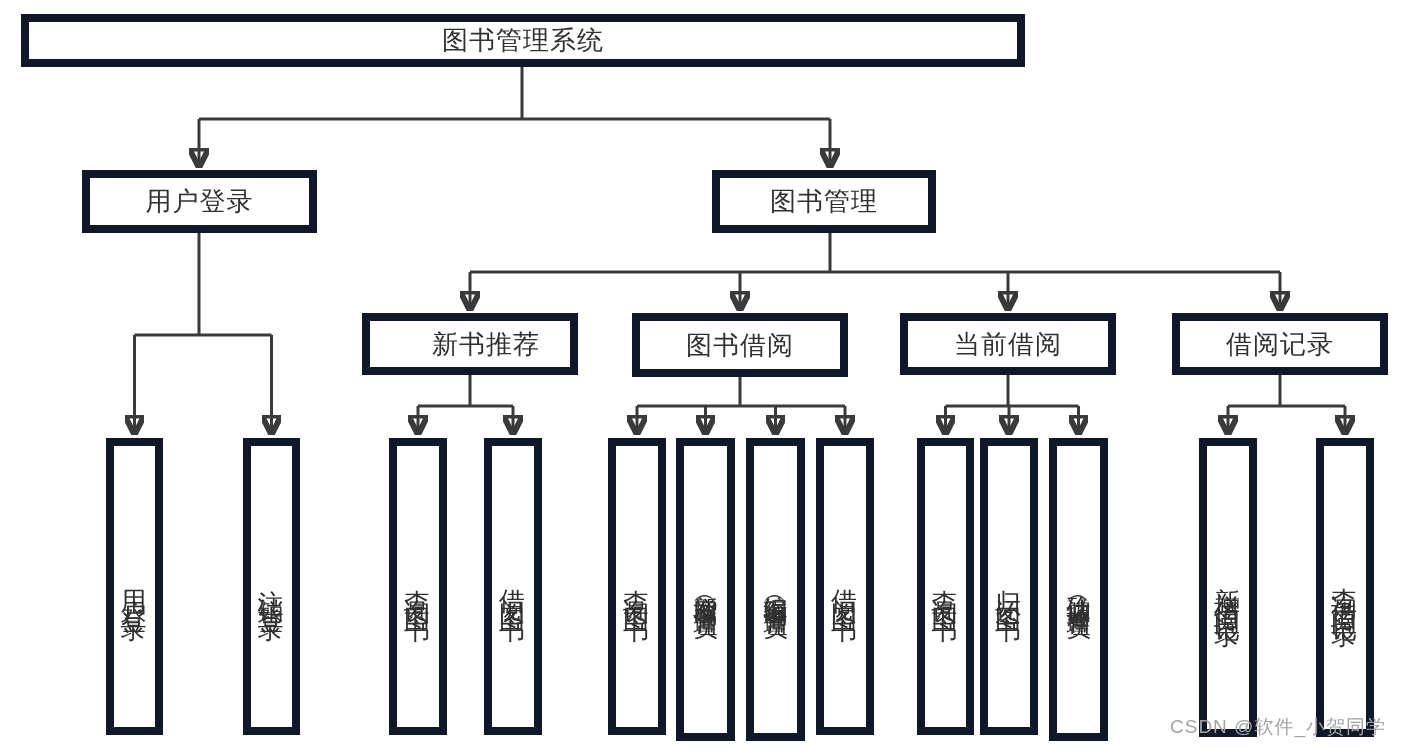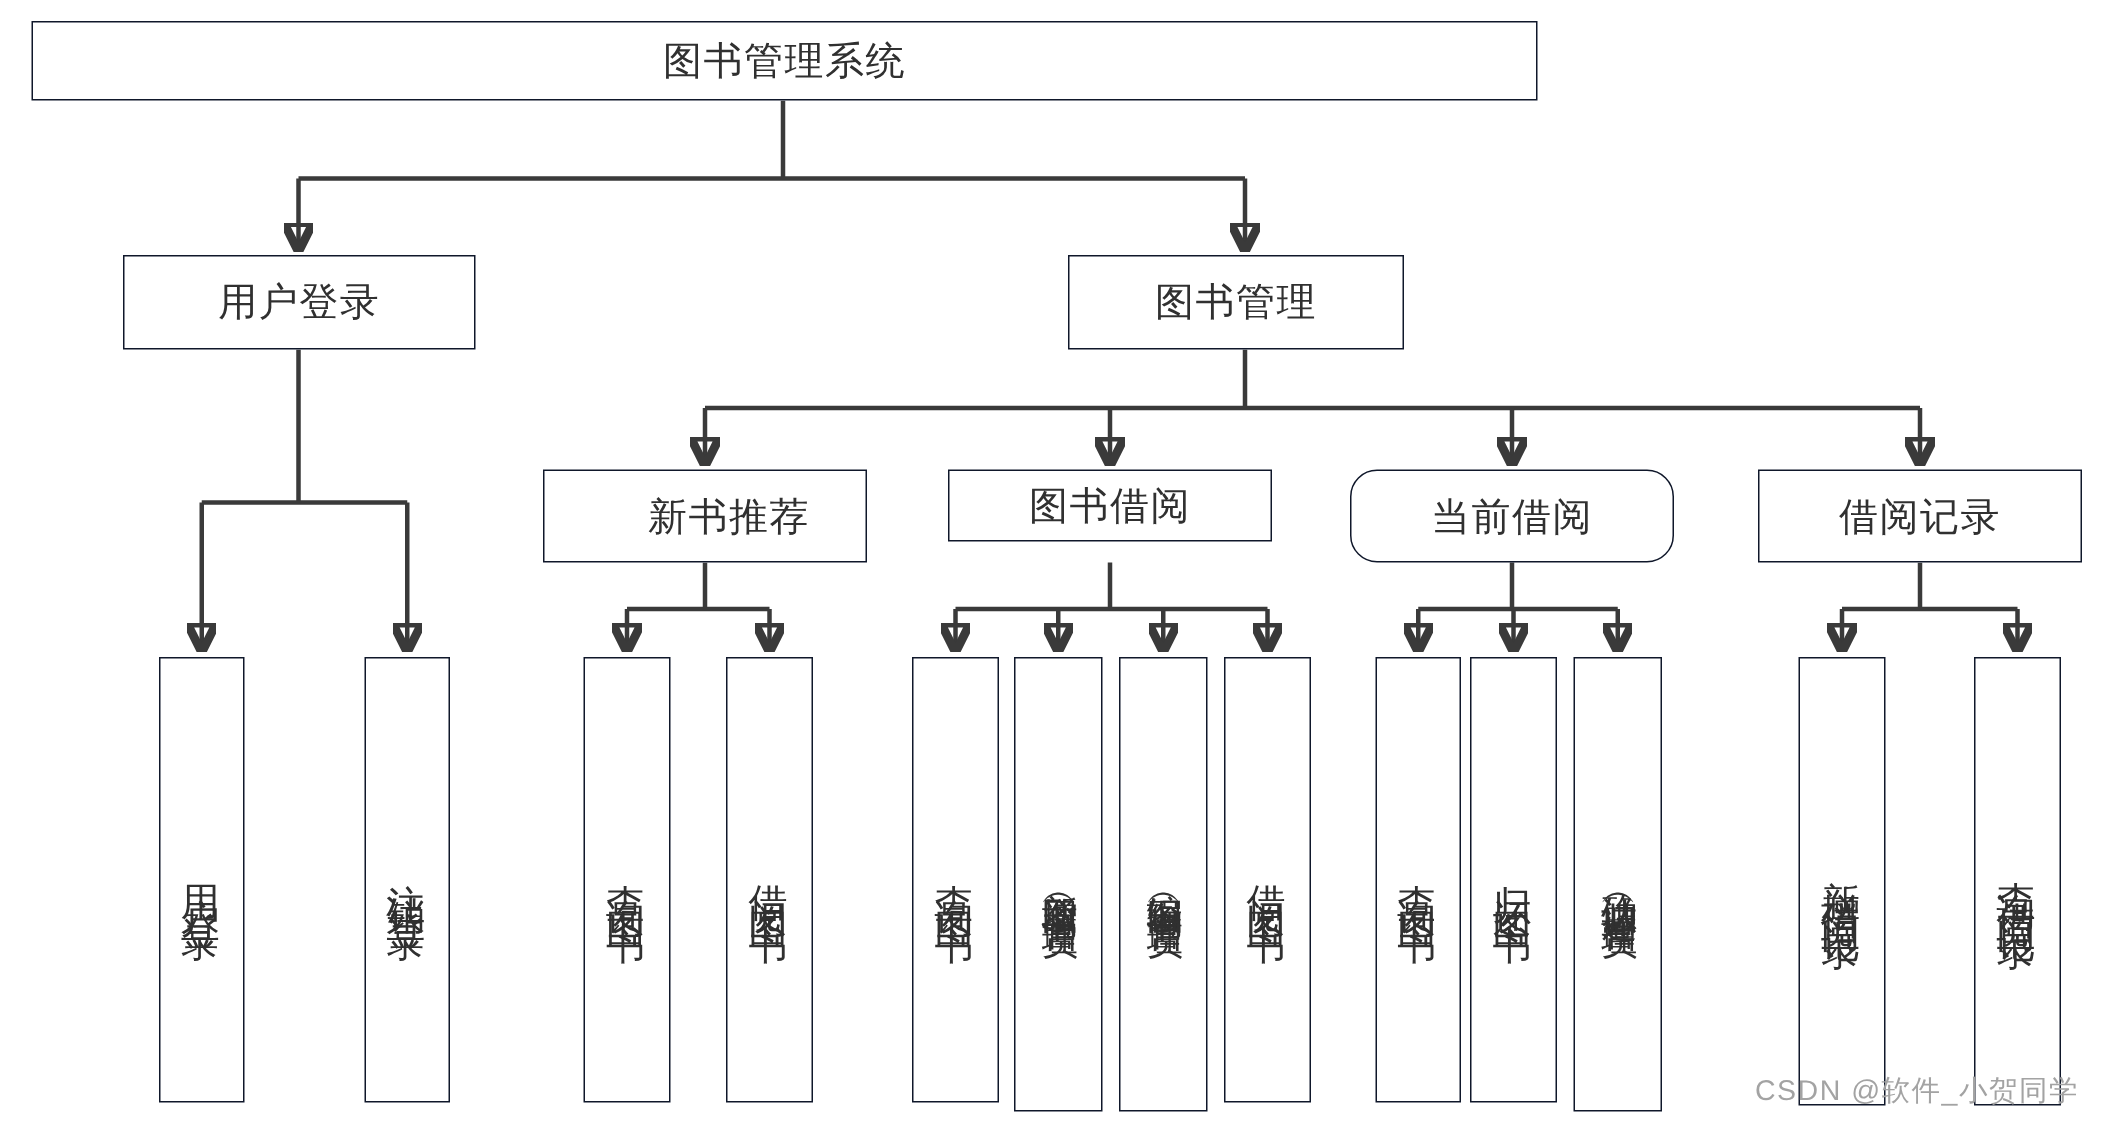--- a/index.html
+++ b/index.html
@@ -3,21 +3,21 @@
 <meta charset="utf-8">
 <style>
   html,body{margin:0;padding:0;background:#ffffff;}
   .stage{
     position:relative;width:1405px;height:747px;background:#ffffff;overflow:hidden;
     font-family:"Liberation Sans","DejaVu Sans",sans-serif;color:#303030;
   }
   .wires{position:absolute;left:0;top:0;width:1405px;height:747px;}
   .wires path,.wires line{stroke:#3a3a3a;stroke-width:3;fill:none;}
   .node{
-    position:absolute;background:#ffffff;border:1px solid #0f172a;box-sizing:border-box;
+    position:absolute;background:#ffffff;border:8px solid #0f172a;box-sizing:border-box;
     display:flex;align-items:center;justify-content:center;
   }
   .node.h span{font-size:26px;letter-spacing:1px;white-space:nowrap;}
   .node.v span{writing-mode:vertical-rl;text-orientation:mixed;font-size:26px;letter-spacing:9px;}
   .node.v.long span{letter-spacing:7px;}
   .node.v.tight span{font-size:24px;letter-spacing:3px;}
   .watermark{
     position:absolute;left:1170px;top:714px;font-size:19px;color:#a3a3a3;
     letter-spacing:1px;white-space:nowrap;
   }
@@ -72,24 +72,24 @@
   <div class="node h" style="left:82px;top:170px;width:235px;height:63px;">
     <span>用户登录</span>
   </div>
   <div class="node h" style="left:712px;top:170px;width:224px;height:63px;">
     <span>图书管理</span>
   </div>
 
   <div class="node h" style="left:362px;top:313px;width:216px;height:62px;padding-left:32px;">
     <span>新书推荐</span>
   </div>
-  <div class="node h" style="left:632px;top:313px;width:216px;height:48px;">
+  <div class="node h" style="left:632px;top:313px;width:216px;height:64px;">
     <span>图书借阅</span>
   </div>
-  <div class="node h" style="left:900px;top:313px;width:216px;height:62px;border-radius:18px;">
+  <div class="node h" style="left:900px;top:313px;width:216px;height:62px;">
     <span>当前借阅</span>
   </div>
   <div class="node h" style="left:1172px;top:313px;width:216px;height:62px;">
     <span>借阅记录</span>
   </div>
 
   <div class="node v" style="left:106px;top:438px;width:57px;height:297px;">
     <span>用户登录</span>
   </div>
   <div class="node v" style="left:243px;top:438px;width:57px;height:297px;">

